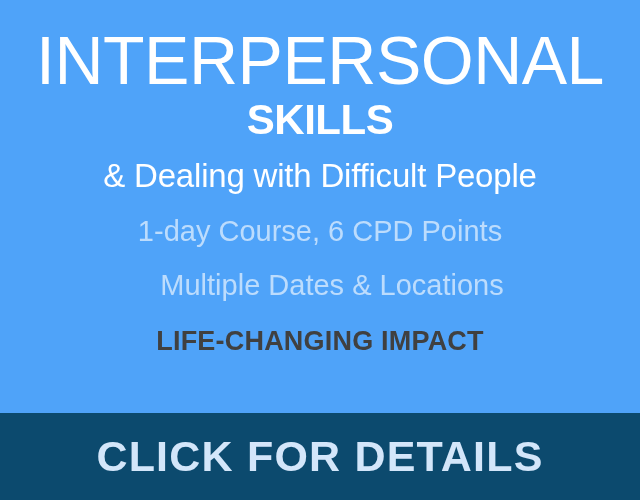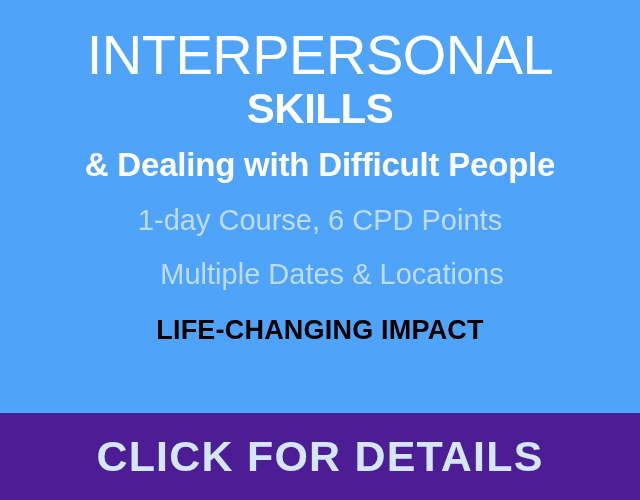--- a/index.html
+++ b/index.html
@@ -32,21 +32,21 @@
     display: flex;
     flex-direction: column;
     align-items: center;
     justify-content: flex-start;
     padding-top: 28px;
     box-sizing: border-box;
   }
 
   .headline {
     color: #ffffff;
-    font-size: 56px;
+    font-size: 68px;
     line-height: 0.96;
     font-weight: 400;
     letter-spacing: -0.5px;
     text-align: center;
     white-space: nowrap;
     margin: 0;
     padding: 0;
   }
 
   .headline-line2 {
@@ -58,21 +58,21 @@
     text-align: center;
     white-space: nowrap;
     margin: 0;
     padding: 0;
     margin-top: 6px;
   }
 
   .subhead {
     color: #ffffff;
     font-size: 33px;
-    font-weight: 700;
+    font-weight: 400;
     line-height: 1.1;
     letter-spacing: -0.2px;
     text-align: center;
     white-space: nowrap;
     margin: 0;
     margin-top: 16px;
   }
 
   .detail-line {
     color: rgba(255,255,255,0.62);
@@ -81,34 +81,34 @@
     line-height: 1.1;
     letter-spacing: 0px;
     text-align: right;
     white-space: nowrap;
     margin: 0;
   }
   .detail-line.first { margin-top: 22px; }
   .detail-line.second { margin-top: 22px; margin-left: 24px; }
 
   .impact {
-    color: #000000;
+    color: #404040;
     font-size: 27px;
     font-weight: 700;
     letter-spacing: 0.2px;
     text-align: center;
     white-space: nowrap;
     margin: 0;
     margin-top: 24px;
   }
 
   
   .cta-bar {
     height: 87px;
-    background: #4c1d95;
+    background: #0c4a6e;
     display: flex;
     align-items: center;
     justify-content: center;
     flex: none;
   }
 
   .cta-text {
     color: #d3e6fa;
     font-size: 43px;
     font-weight: 700;

